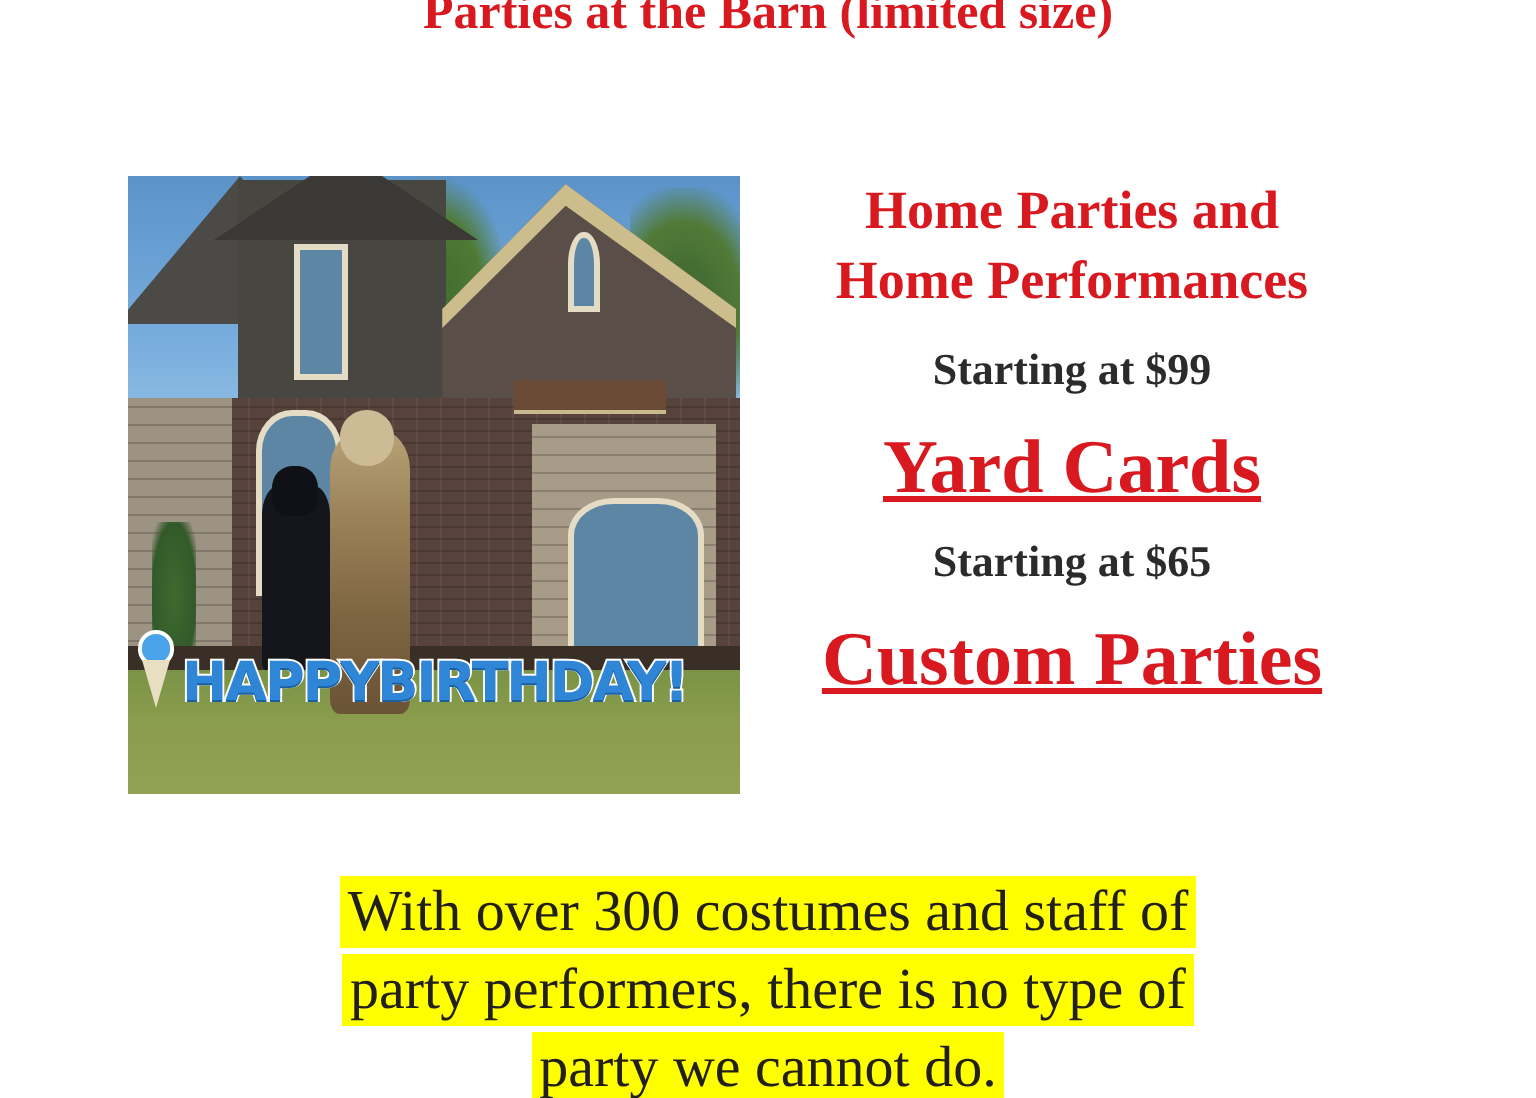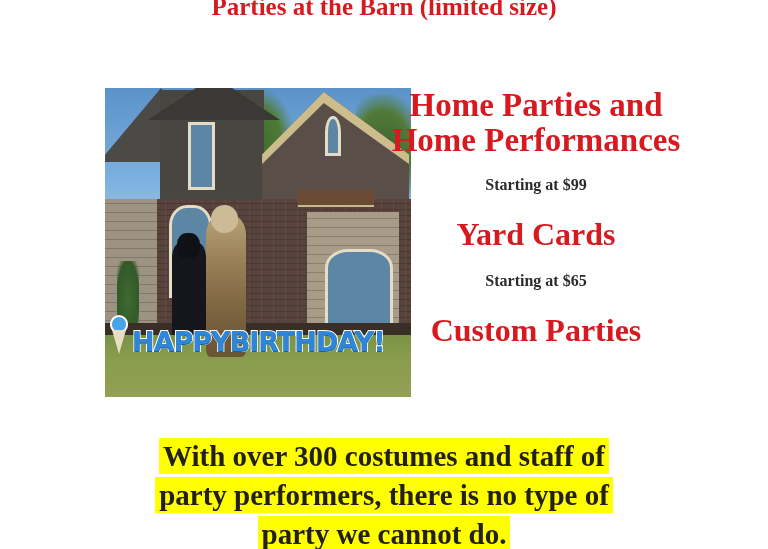--- a/index.html
+++ b/index.html
@@ -44,21 +44,20 @@
 
   
   .photo {
     position: absolute;
     left: 64px;
     top: 88px;
     width: 306px;
     height: 309px;
     overflow: hidden;
     background: #6f8ea8;
-    margin-left: 41px;
   }
   .ph-sky {
     position: absolute;
     left: 0; top: 0; width: 100%; height: 46%;
     background: linear-gradient(180deg, #5b93c9 0%, #79aede 60%, #9cc6e6 100%);
   }
   .ph-tree-a {
     position: absolute;
     left: 38%; top: 0px; width: 24%; height: 26%;
     background: radial-gradient(ellipse at 50% 70%, #3e6b2e 0%, #4f7a35 45%, rgba(79,122,53,0) 72%);
@@ -239,42 +238,42 @@
   }
   .rc-line { white-space: nowrap; }
   .rc-red {
     color: #d8191f;
     font-weight: bold;
   }
   .rc-dark {
     color: #2b2b2b;
     font-weight: bold;
   }
-  .rc-headline { font-size: 33px; line-height: 35px; }
-  .rc-sub      { font-size: 16px; line-height: 30px; }
-  .rc-big      { font-size: 32px; line-height: 40px; }
+  .rc-headline { font-size: 27px; line-height: 35px; }
+  .rc-sub      { font-size: 22px; line-height: 30px; }
+  .rc-big      { font-size: 38px; line-height: 40px; text-decoration: underline; }
 
   .gap-a { height: 12px; }
   .gap-b { height: 14px; }
   .gap-c { height: 12px; }
   .gap-d { height: 14px; }
 
   
   .bottom-block {
     position: absolute;
     left: 0;
     top: 437px;
     width: 768px;
     text-align: center;
   }
   .bb-line {
     display: block;
     font-size: 29px;
     line-height: 39px;
-    font-weight: bold;
+    font-weight: normal;
     color: #23201c;
     white-space: nowrap;
   }
   .bb-line > span {
     background: #ffff00;
     padding: 2px 4px;
     box-decoration-break: clone;
     -webkit-box-decoration-break: clone;
   }
 </style>

